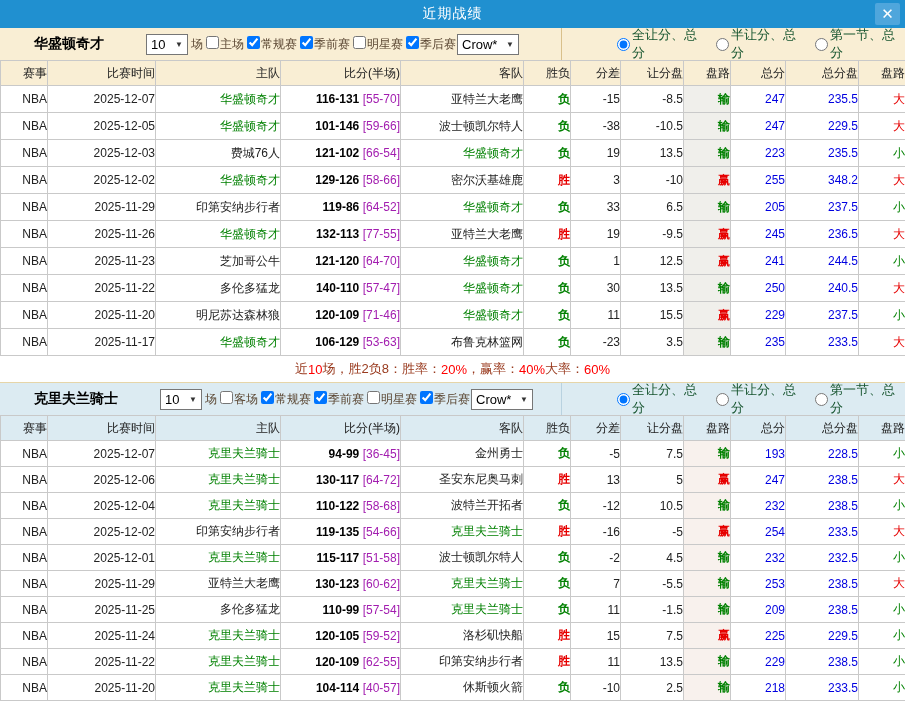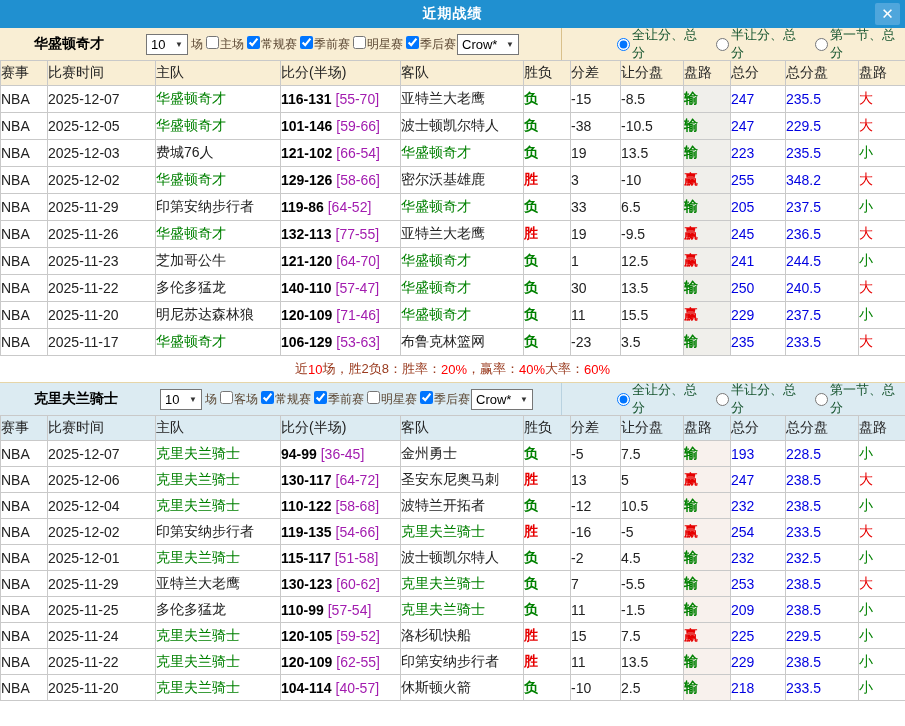--- a/index.html
+++ b/index.html
@@ -1,20 +1,20 @@
 <!DOCTYPE html>
 <html><head>
 <meta charset="utf-8">
 <style>
   *{box-sizing:border-box;margin:0;padding:0}
   html,body{width:905px;height:726px;overflow:hidden}
   body{font-family:"Liberation Sans","DejaVu Sans",sans-serif;background:#fff}
 
   .titlebar{height:28px;background:#2090d0;position:relative;display:flex;align-items:center;justify-content:center}
-  .title{color:#fff;font-size:14px;font-weight:bold;letter-spacing:1px}
+  .title{color:#fff;font-size:14px;font-weight:normal;letter-spacing:1px}
   .close{position:absolute;right:5px;top:3px;width:25px;height:22px;background:#4fa6dc;color:#fff;
          font-weight:bold;display:flex;align-items:center;justify-content:center;cursor:pointer;
          font-size:15px;border-radius:2px}
 
   .filter-row{height:32px;display:flex;align-items:stretch;font-size:12px}
   .s0 .filter-row{background:#f9eed4}
   .s1 .filter-row{background:#dcebf2}
   .filter-left{width:562px;display:flex;align-items:center;padding-left:34px}
   .s0 .filter-left{border-right:1px solid #d9c08b}
   .s1 .filter-left{border-right:1px solid #b9d2e0}
@@ -25,21 +25,21 @@
   .count-select{margin-right:3px;min-width:42px;justify-content:space-between}
   .bk-select{margin-left:1px;min-width:62px;justify-content:space-between}
   .arrow{font-size:8px;color:#333}
   .lbl{color:#5a4632}
   .checks{display:flex;align-items:flex-start}
   .checks input{width:13px;height:13px;margin:0 1px 0 3px}
   .filter-right input{width:13px;height:13px;margin:0 2px 0 9px}
   .filter-right input:first-child{margin-left:0}
   .rlbl{color:#14532d;font-size:13px}
 
-  table{border-collapse:collapse;width:905px;table-layout:fixed;font-size:14px;text-align:left}
+  table{border-collapse:collapse;width:905px;table-layout:fixed;font-size:12px;text-align:right}
   th,td{border:1px solid #c9c9c9;height:27px;overflow:hidden;white-space:nowrap;color:#222}
   .s1 td{height:26px}
   .s0 th{background:#f9eed4;font-weight:normal;height:25px}
   .s1 th{background:#dcebf2;font-weight:normal;height:25px}
   .s0 td.hlcell{background:#f0efeb}
   .s1 td.hlcell{background:#f8f1ed}
   .team-cell{color:#008000}
   .score-main{font-weight:bold;color:#000}
   .half{color:#a21caf}
   .win{color:#e60000;font-weight:bold}

